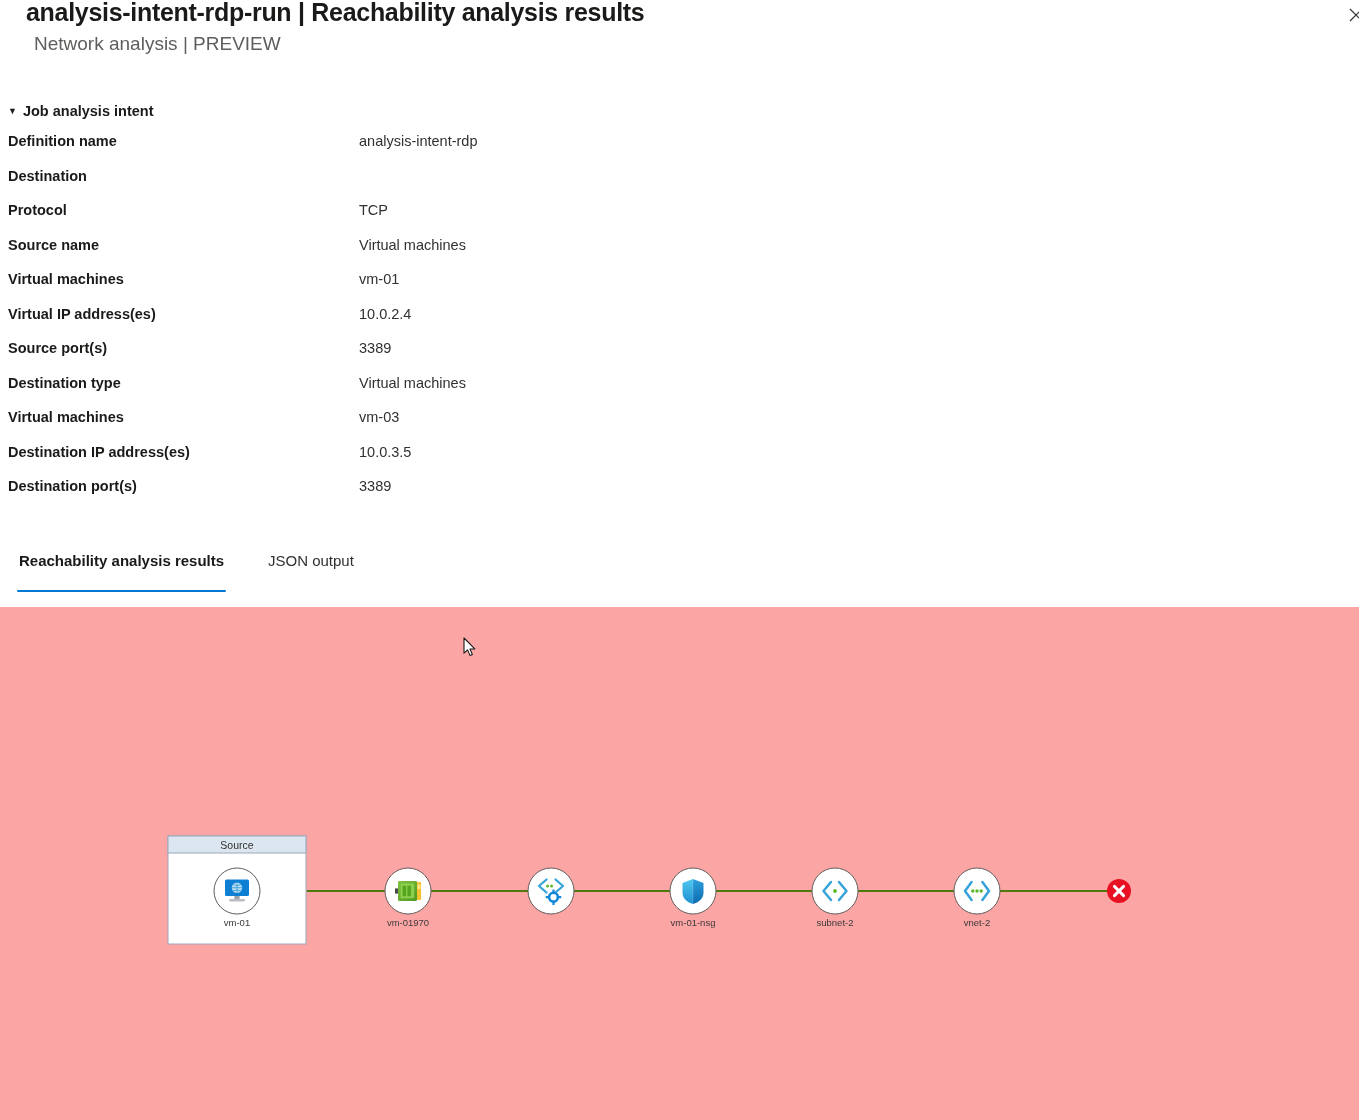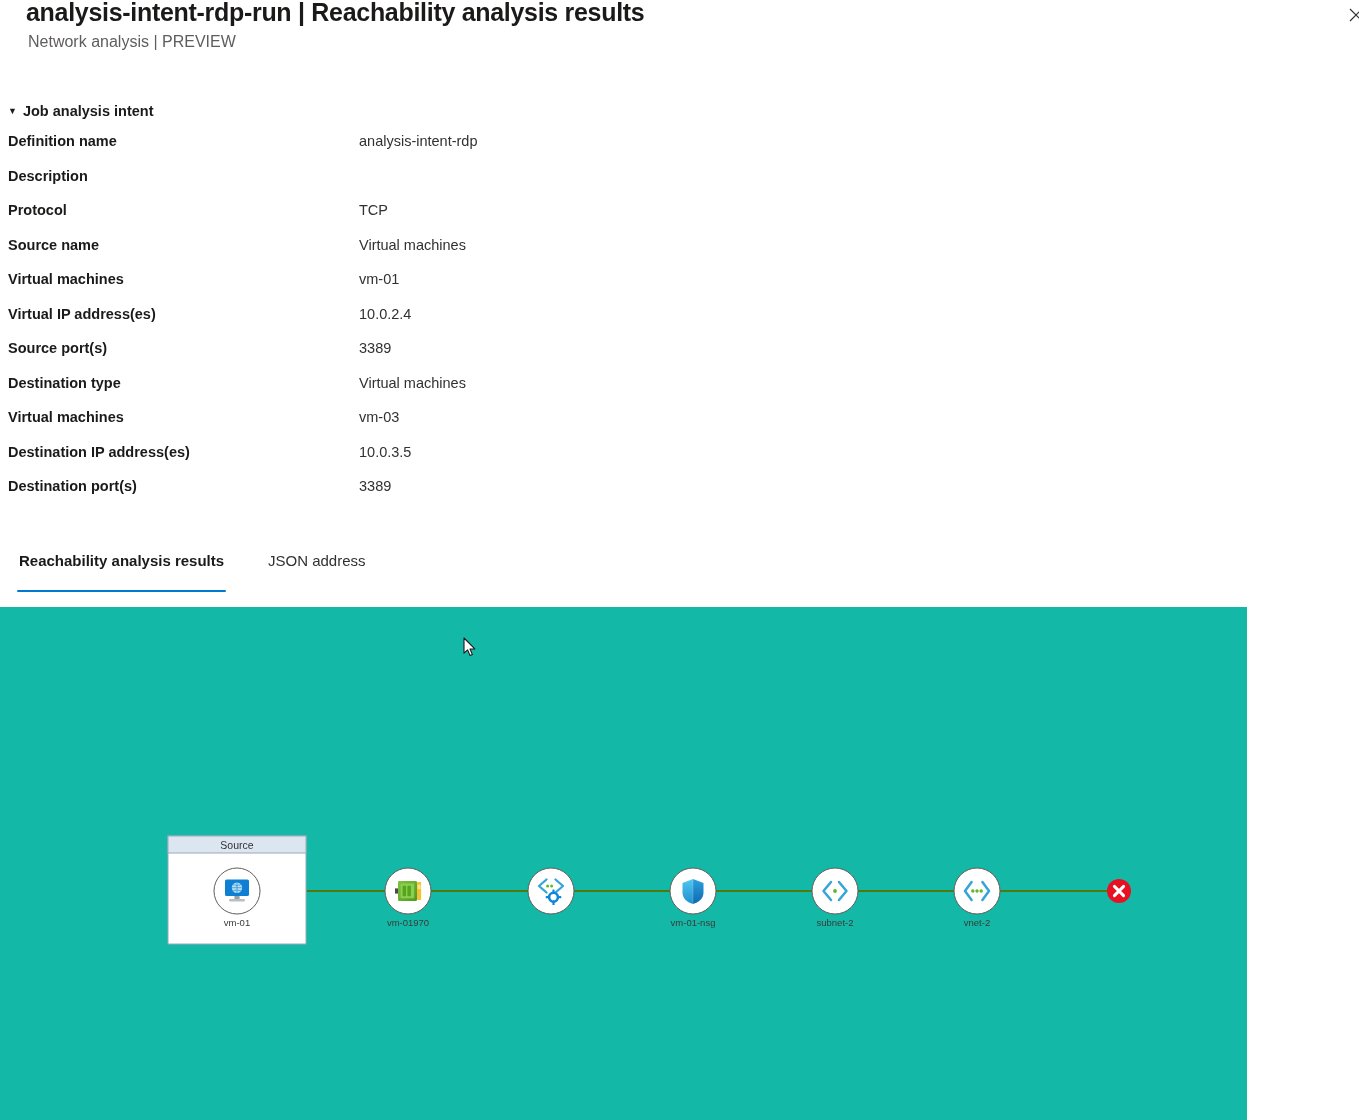--- a/index.html
+++ b/index.html
@@ -29,23 +29,23 @@
     left: 8px;
     top: -2px;
     font-size: 25px;
     font-weight: bold;
     letter-spacing: -0.3px;
     color: #1b1a19;
     white-space: nowrap;
   }
   #breadcrumb {
     position: absolute;
-    left: 10px;
+    left: 16px;
     top: 33px;
-    font-size: 16px;
+    font-size: 19px;
     color: #605e5c;
     white-space: nowrap;
   }
   #close-button {
     position: absolute;
     right: 6px;
     top: 2px;
     width: 30px;
     height: 28px;
     display: flex;
@@ -144,25 +144,24 @@
     width: 100%;
     background: #0078d4;
     border-radius: 1px;
   }
 
   
   #topology-canvas {
     position: absolute;
     left: 0;
     top: 607px;
-    width: 1234px;
+    width: 1359px;
     height: 513px;
-    background: #14b8a6;
+    background: #fca5a5;
     overflow: hidden;
-    padding-left: 13px;
   }
   #topology-svg {
     position: absolute;
     left: 0; top: 0;
     width: 1359px;
     height: 513px;
     display: block;
   }
   .node-label {
     font-family: "Liberation Sans", sans-serif;
@@ -206,21 +205,21 @@
     <span>Job analysis intent</span>
   </div>
   <div id="intent-rows">
 
     <div class="prop-row">
       <span class="prop-label">Definition name</span>
       <span class="prop-value">analysis-intent-rdp</span>
     </div>
 
     <div class="prop-row">
-      <span class="prop-label">Description</span>
+      <span class="prop-label">Destination</span>
       <span class="prop-value"></span>
     </div>
 
     <div class="prop-row">
       <span class="prop-label">Protocol</span>
       <span class="prop-value">TCP</span>
     </div>
 
     <div class="prop-row">
       <span class="prop-label">Source name</span>
@@ -264,21 +263,21 @@
 
   </div>
 </div>
 
 <div id="tabs">
   <div class="tab active" style="left:17px;">
     <span>Reachability analysis results</span>
     <span class="tab-underline"></span>
   </div>
   <div class="tab" style="left:266px;">
-    <span>JSON address</span>
+    <span>JSON output</span>
   </div>
 </div>
 
 <div id="topology-canvas">
   <svg id="topology-svg" viewBox="0 0 1359 513">
     <defs>
       <marker id="arrowhead" markerWidth="9" markerHeight="8" refX="8.5" refY="4" orient="auto" markerUnits="userSpaceOnUse">
         <path d="M0,0.4 L9,4 L0,7.6 Z" fill="#4e7a0e"></path>
       </marker>
       <linearGradient id="vmScreenGrad" x1="0" y1="0" x2="0" y2="1">

